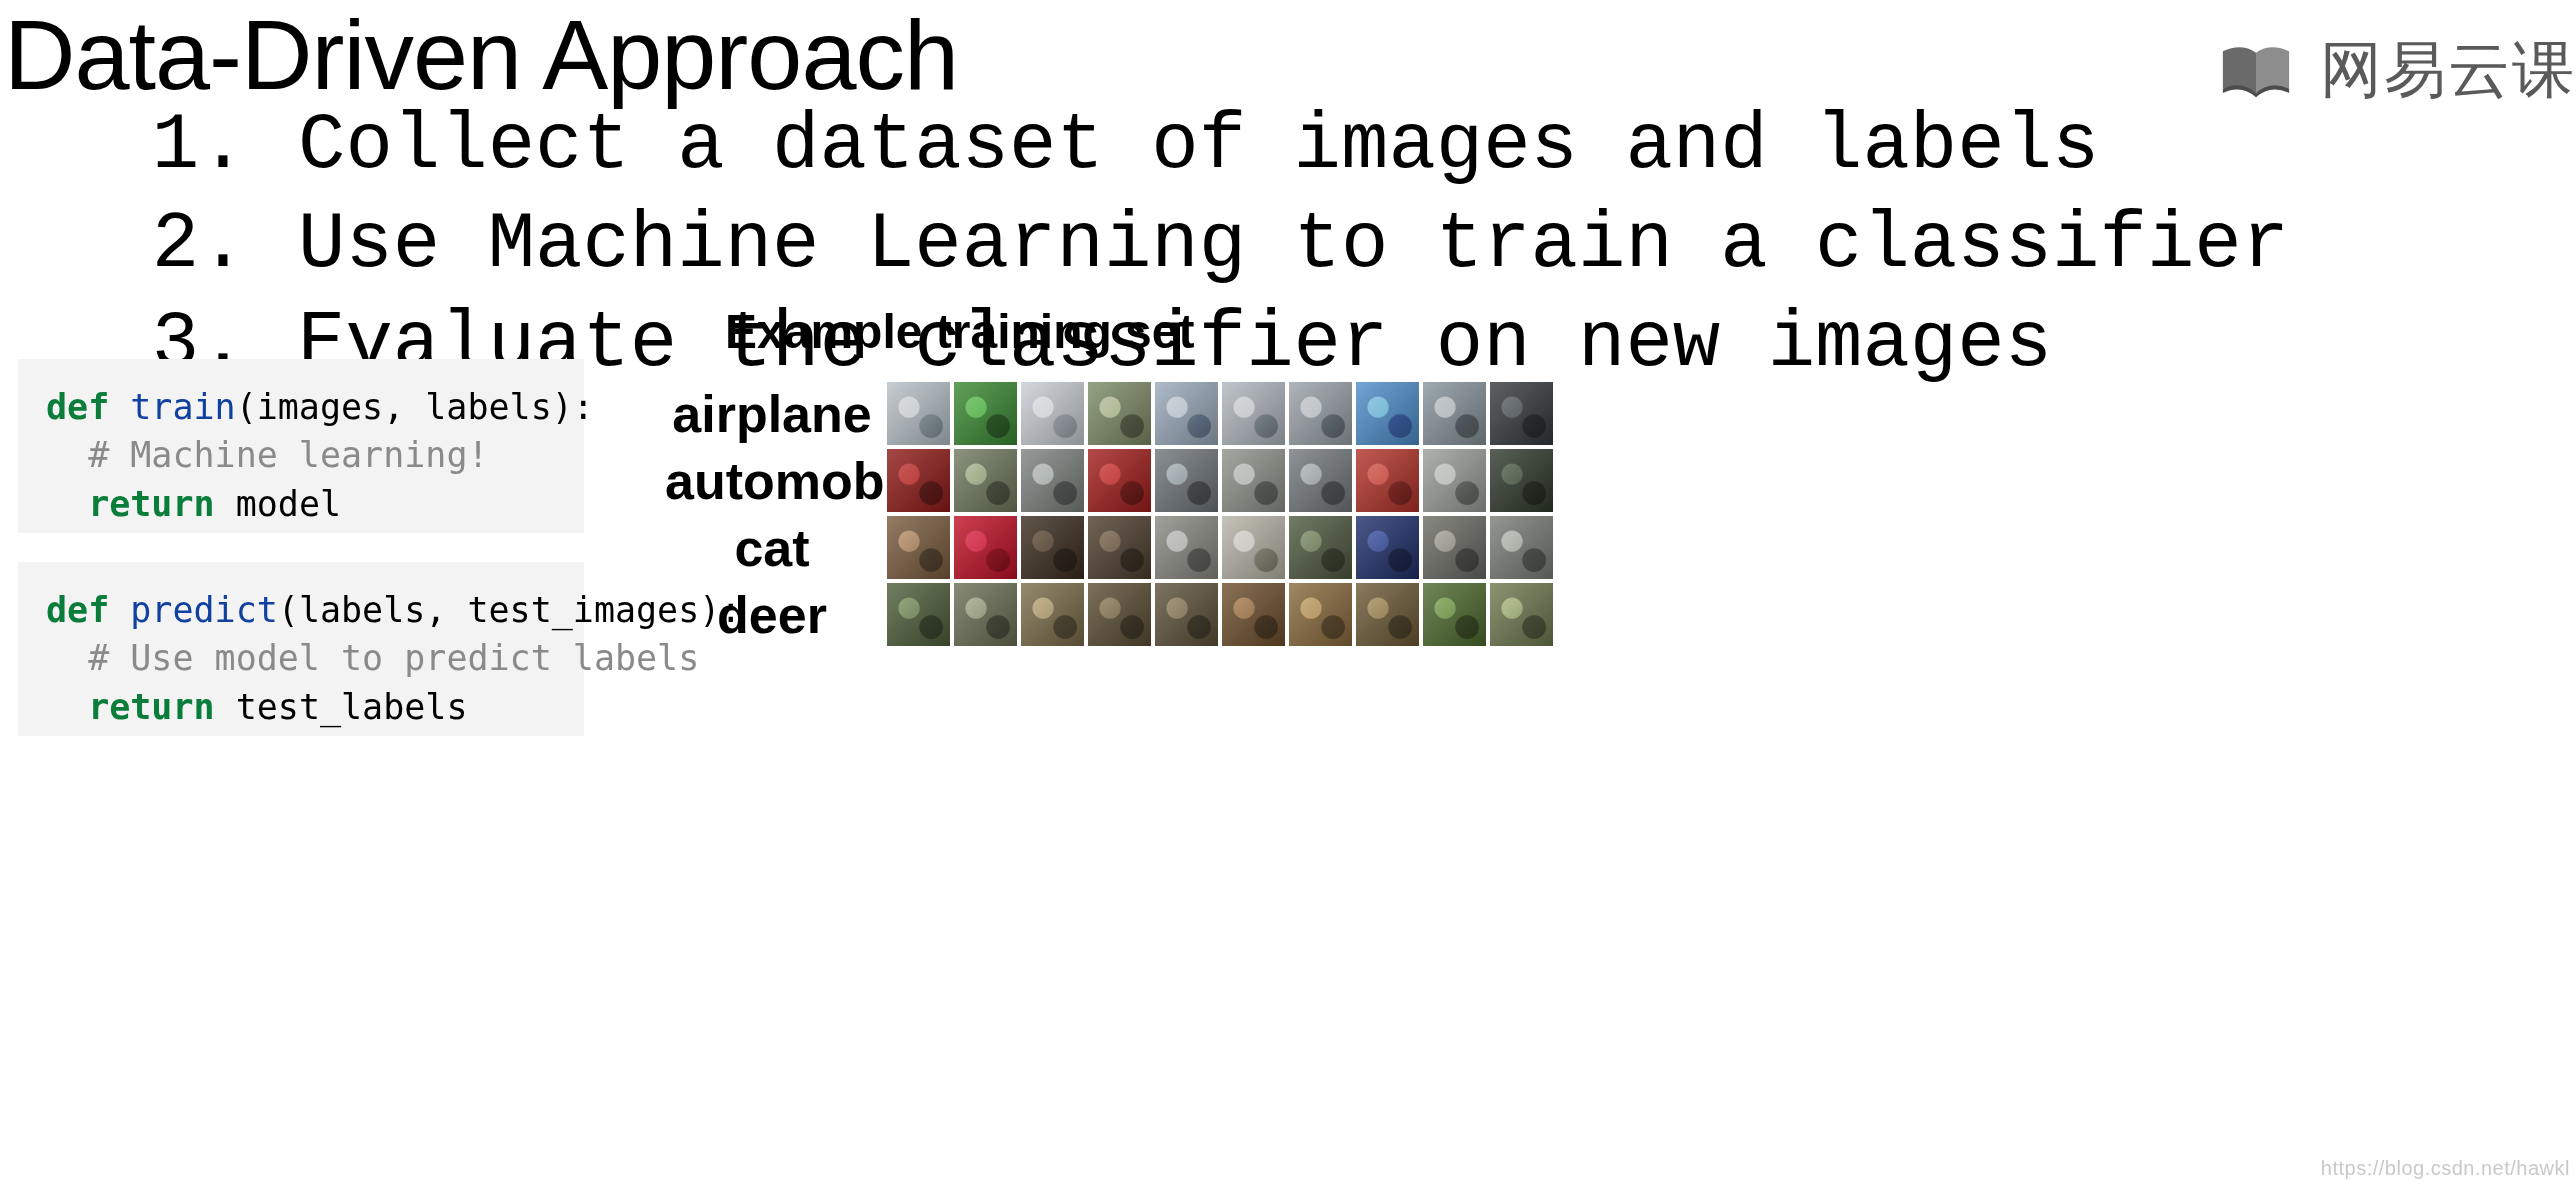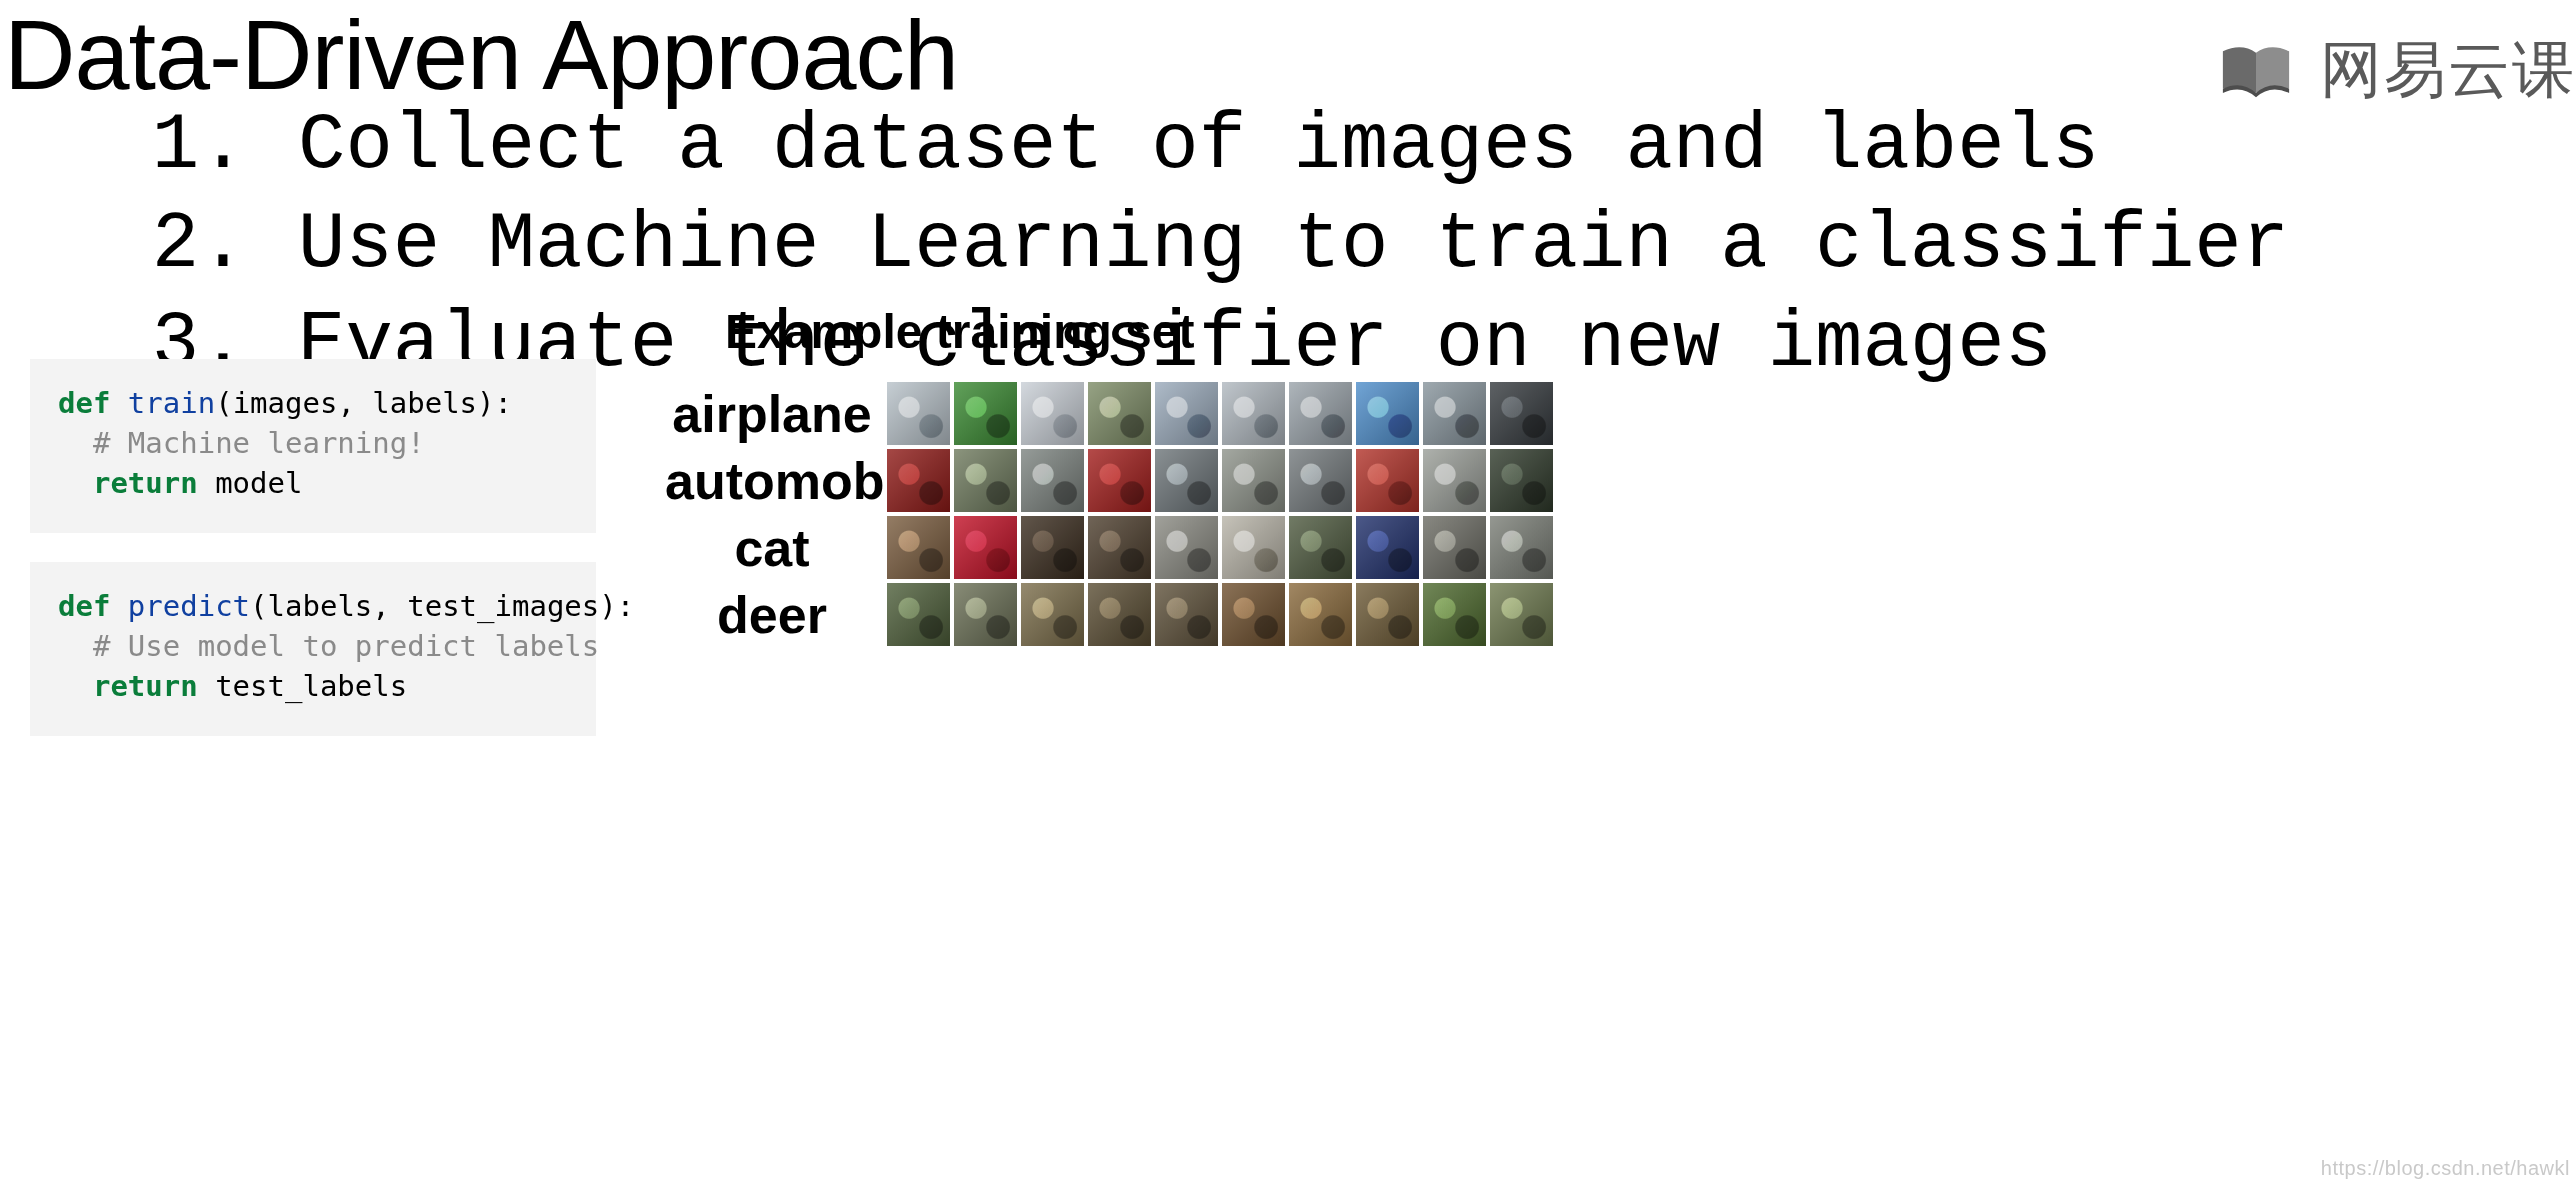--- a/index.html
+++ b/index.html
@@ -65,25 +65,25 @@
     position: absolute;
     left: 725px;
     top: 304px;
     font-size: 48px;
     font-weight: 700;
   }
 
   
   .code-block {
     position: absolute;
-    left: 30px;
+    left: 18px;
     width: 566px;
     background: #f3f3f3;
     font-family: "Menlo", "Consolas", "DejaVu Sans Mono", monospace;
-    font-size: 29px;
+    font-size: 35px;
     line-height: 1.38;
     padding: 24px 28px 24px 28px;
     white-space: pre;
     box-sizing: border-box;
     filter: blur(0.3px);
   }
   .code-train   { top: 359px; height: 174px; }
   .code-predict { top: 562px; height: 174px; }
 
   .tok-kw   { color: #0a7d3a; font-weight: 700; }   

